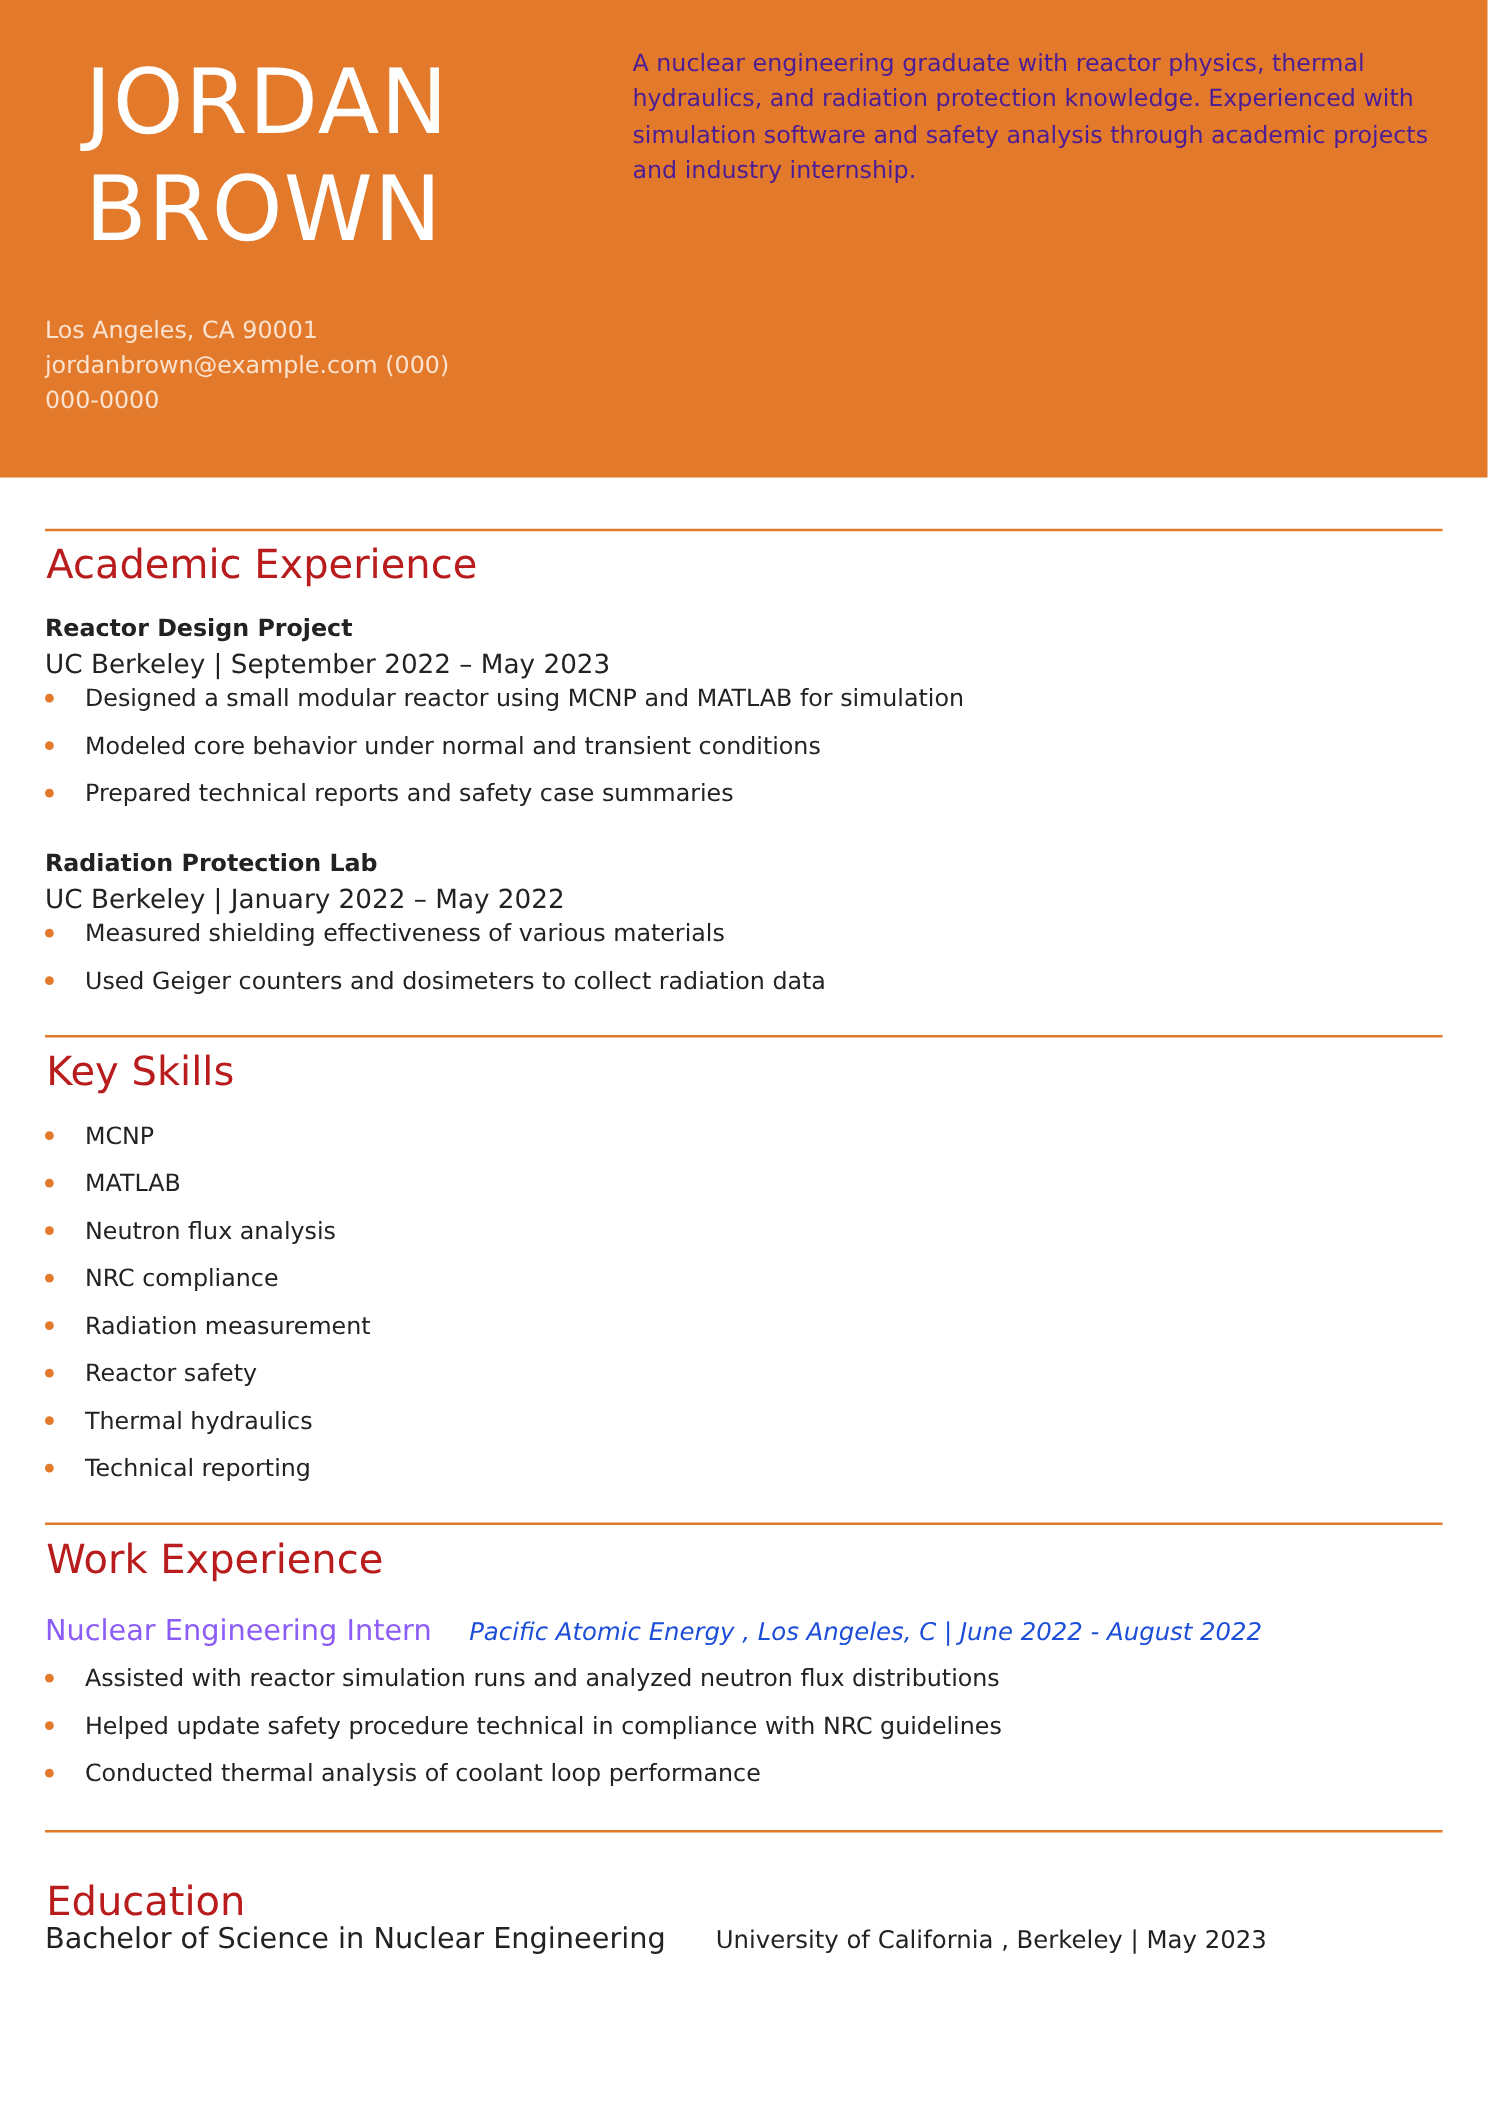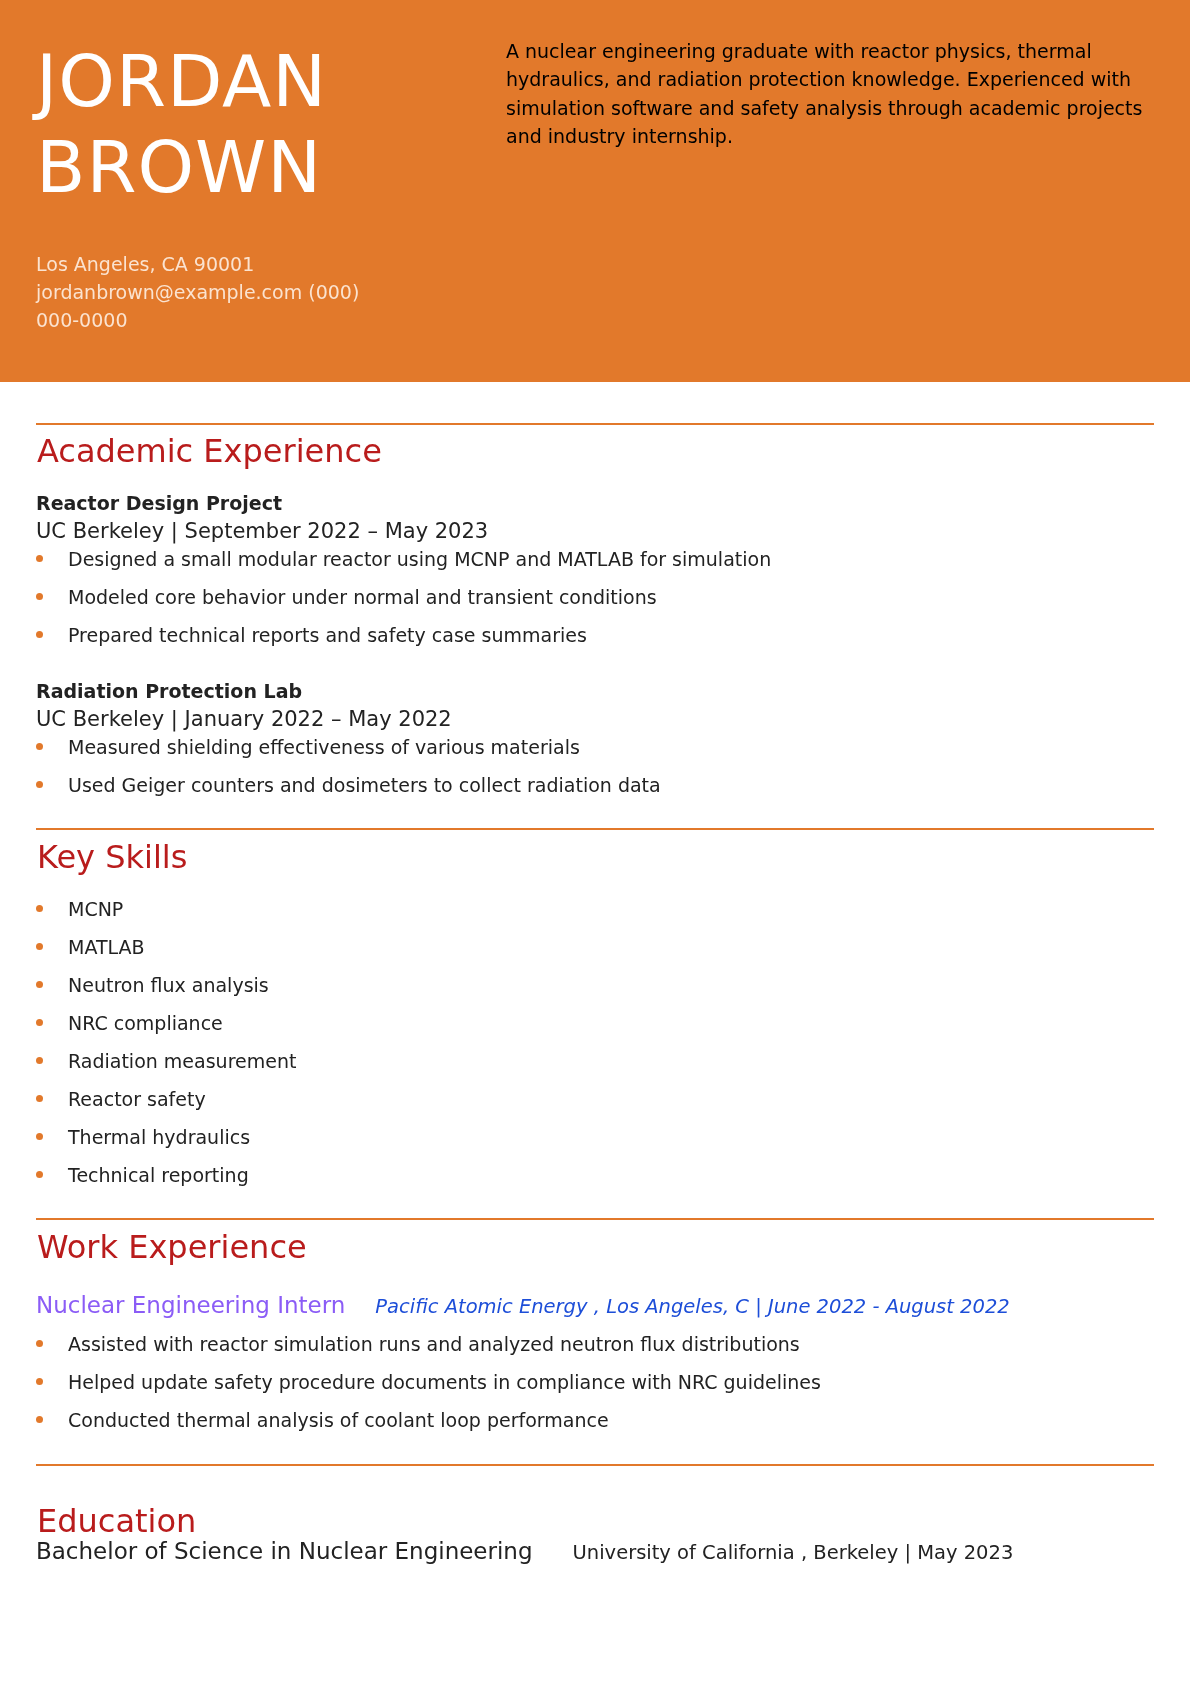--- a/index.html
+++ b/index.html
@@ -9,29 +9,29 @@
     position: relative; overflow: hidden;
   }
   .header {
     position: absolute; left: 0; top: 0; width: 1190px; height: 382px;
     background: #e2792b; color: #ffffff;
   }
   .name {
     position: absolute; left: 36px; top: 38px; width: 420px;
     font-size: 72px; line-height: 86px; font-weight: normal; letter-spacing: 1px;
   }
-  .name span { display: block; }
+  .name span { display: block; margin-left: 32px; }
   .contact {
     position: absolute; left: 36px; top: 250px; width: 360px;
     font-size: 19px; line-height: 28px; color: #fbe3d0;
   }
   .contact span { display: block; }
   .summary {
     position: absolute; left: 506px; top: 37px; width: 660px;
-    font-size: 19px; line-height: 28.3px; color: #000000;
+    font-size: 19px; line-height: 28.3px; color: #4c1d95;
   }
   .rule { position: absolute; left: 36px; width: 1118px; height: 2px; background: #e2792b; }
   .section-title {
     position: absolute; left: 36px; font-size: 32px; line-height: 40px;
     color: #b91c1c; font-weight: normal; margin: 1px;
   }
   .block { position: absolute; left: 36px; width: 1118px; }
   .proj-title { font-weight: bold; font-size: 19px; line-height: 28px; }
   .proj-meta { font-size: 21px; line-height: 28px; }
   ul.bullets { list-style: none; margin: 0; padding: 0; }
@@ -105,21 +105,21 @@
 
 <div class="rule" style="top:1218px;"></div>
 <h2 class="section-title" style="top:1226px;">Work Experience</h2>
 
 <div class="block" style="top:1290px;">
   <div class="job-line">
     <span class="job-title">Nuclear Engineering Intern</span><span class="job-meta">Pacific Atomic Energy , Los Angeles, C | June 2022 - August 2022</span>
   </div>
   <ul class="bullets" style="margin-top:8px;">
     <li><span class="dot"></span><span>Assisted with reactor simulation runs and analyzed neutron flux distributions</span></li>
-    <li><span class="dot"></span><span>Helped update safety procedure documents in compliance with NRC guidelines</span></li>
+    <li><span class="dot"></span><span>Helped update safety procedure technical in compliance with NRC guidelines</span></li>
     <li><span class="dot"></span><span>Conducted thermal analysis of coolant loop performance</span></li>
   </ul>
 </div>
 
 <div class="rule" style="top:1464px;"></div>
 <h2 class="section-title" style="top:1500px;">Education</h2>
 
 <div class="block" style="top:1536px;">
   <div class="edu-line">
     <span>Bachelor of Science in Nuclear Engineering</span><span class="edu-meta">University of California , Berkeley | May 2023</span>

